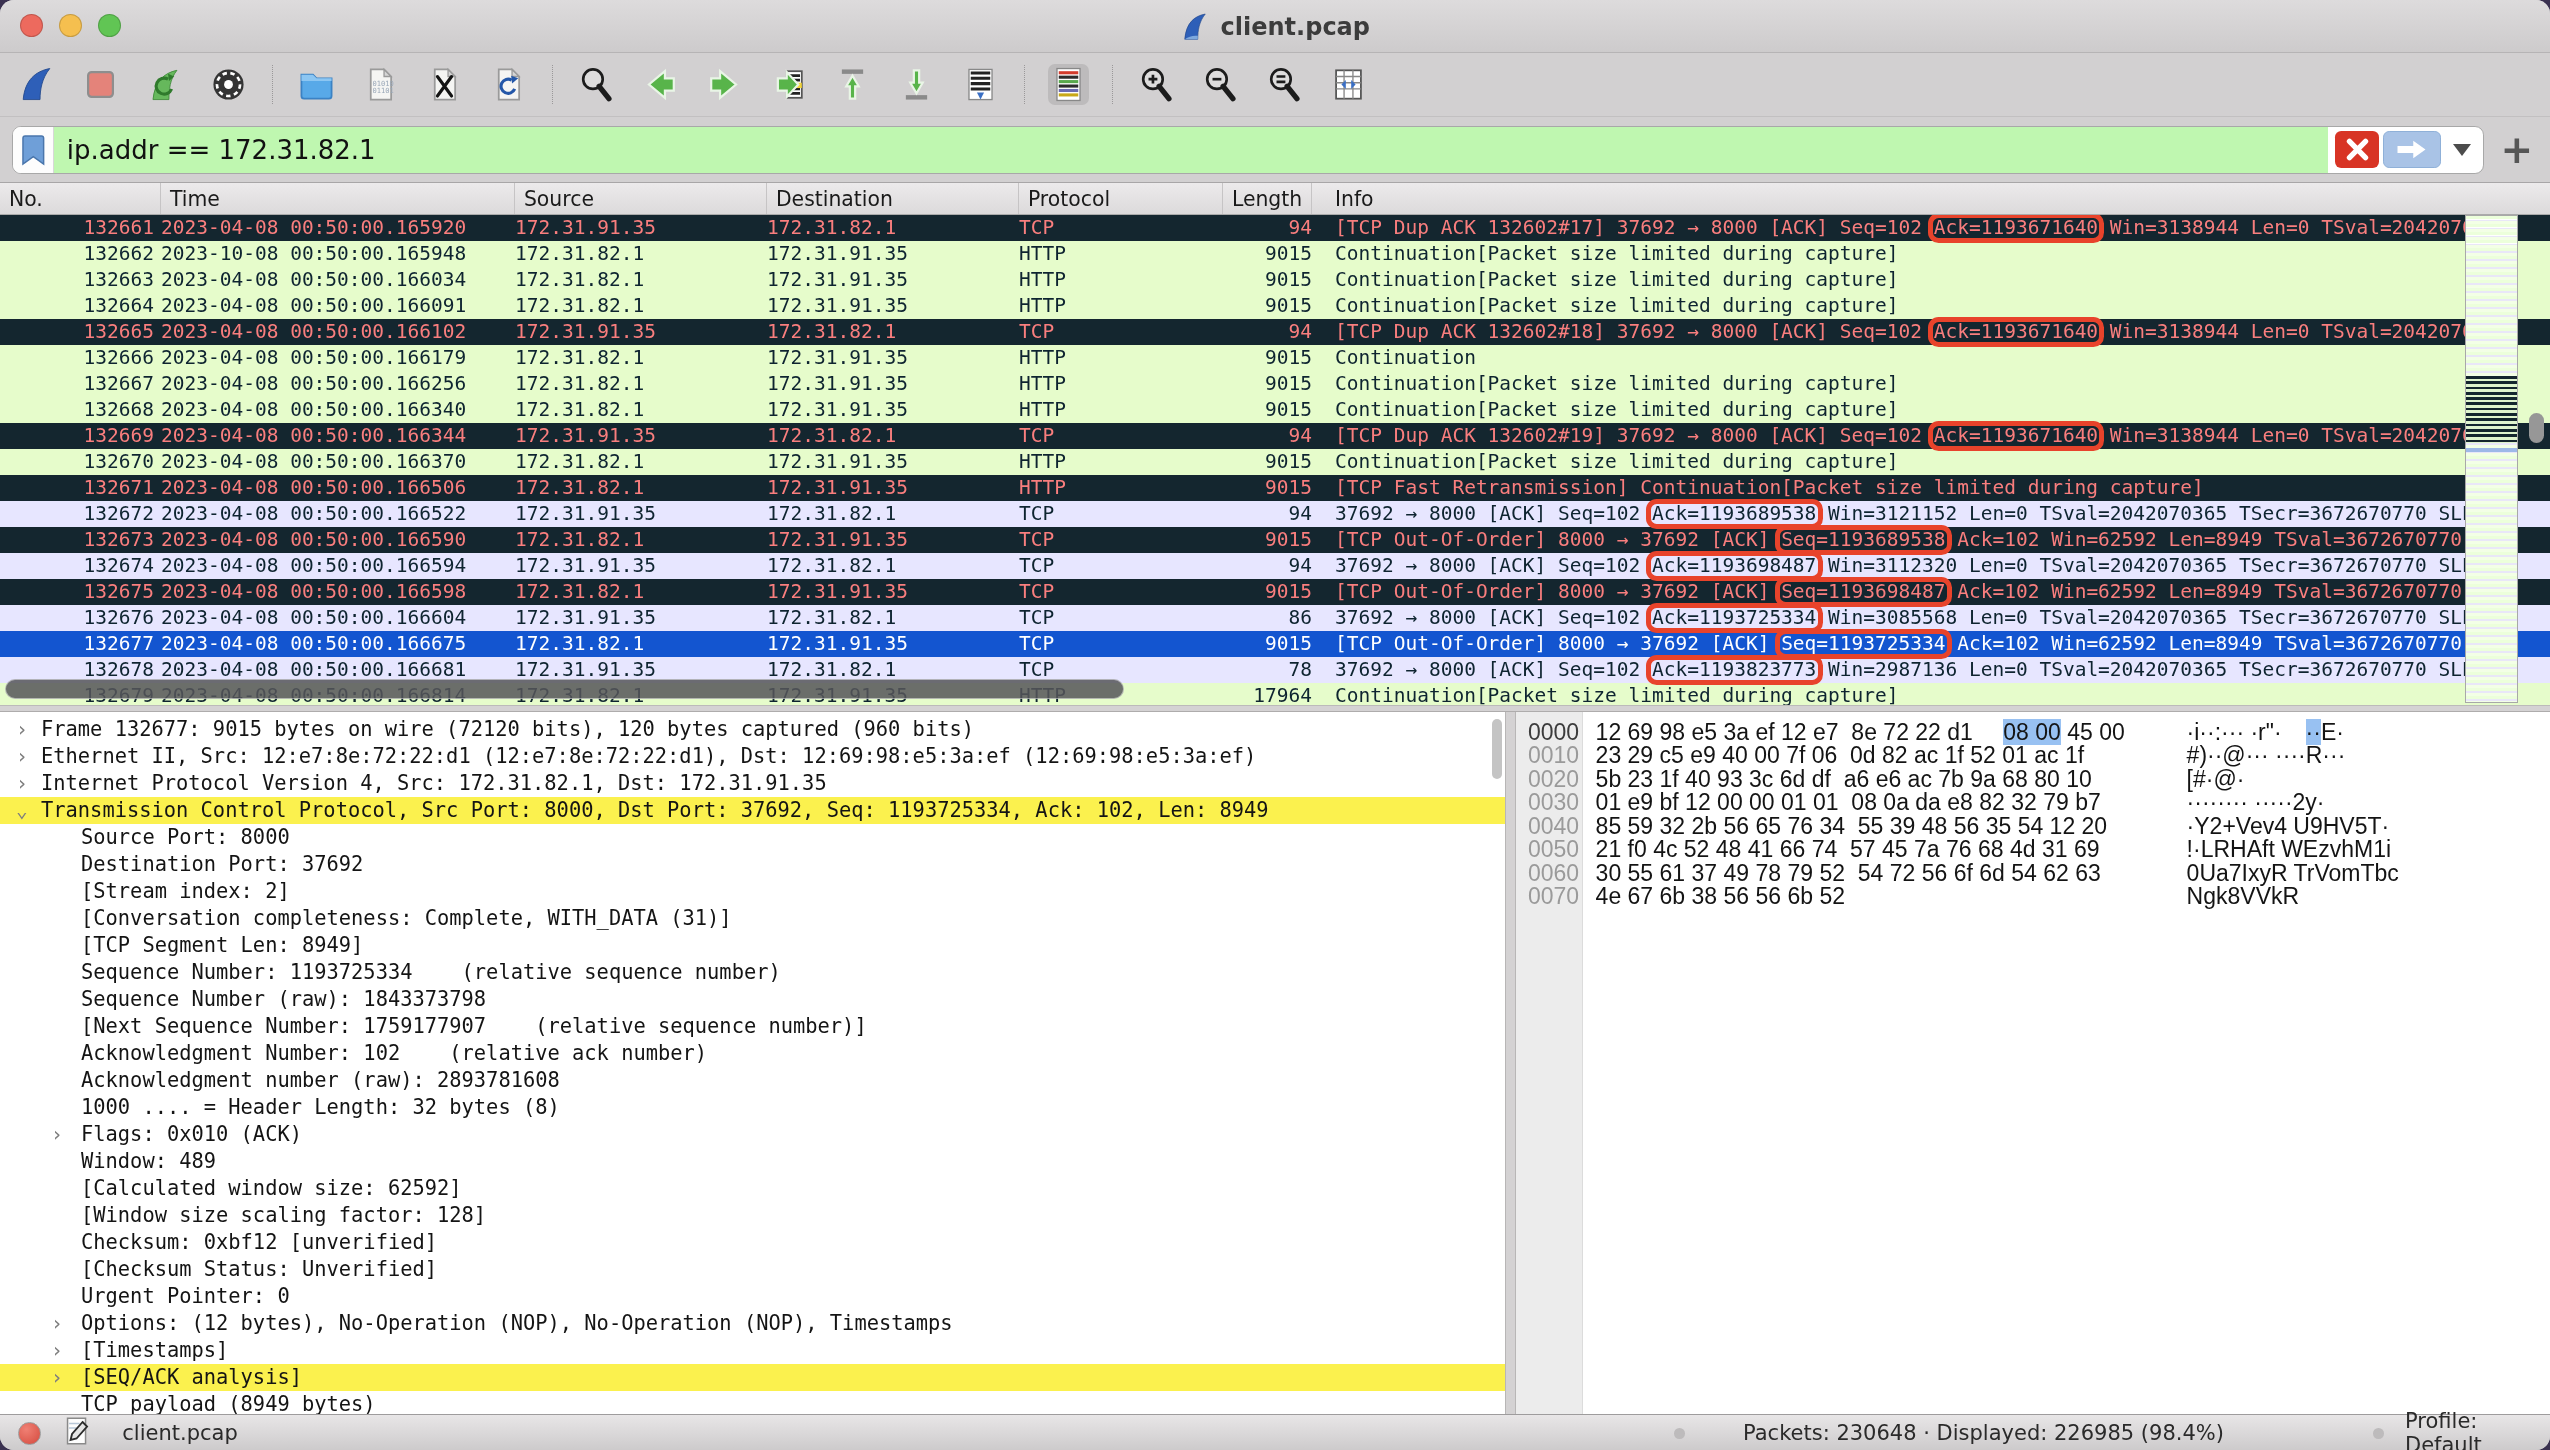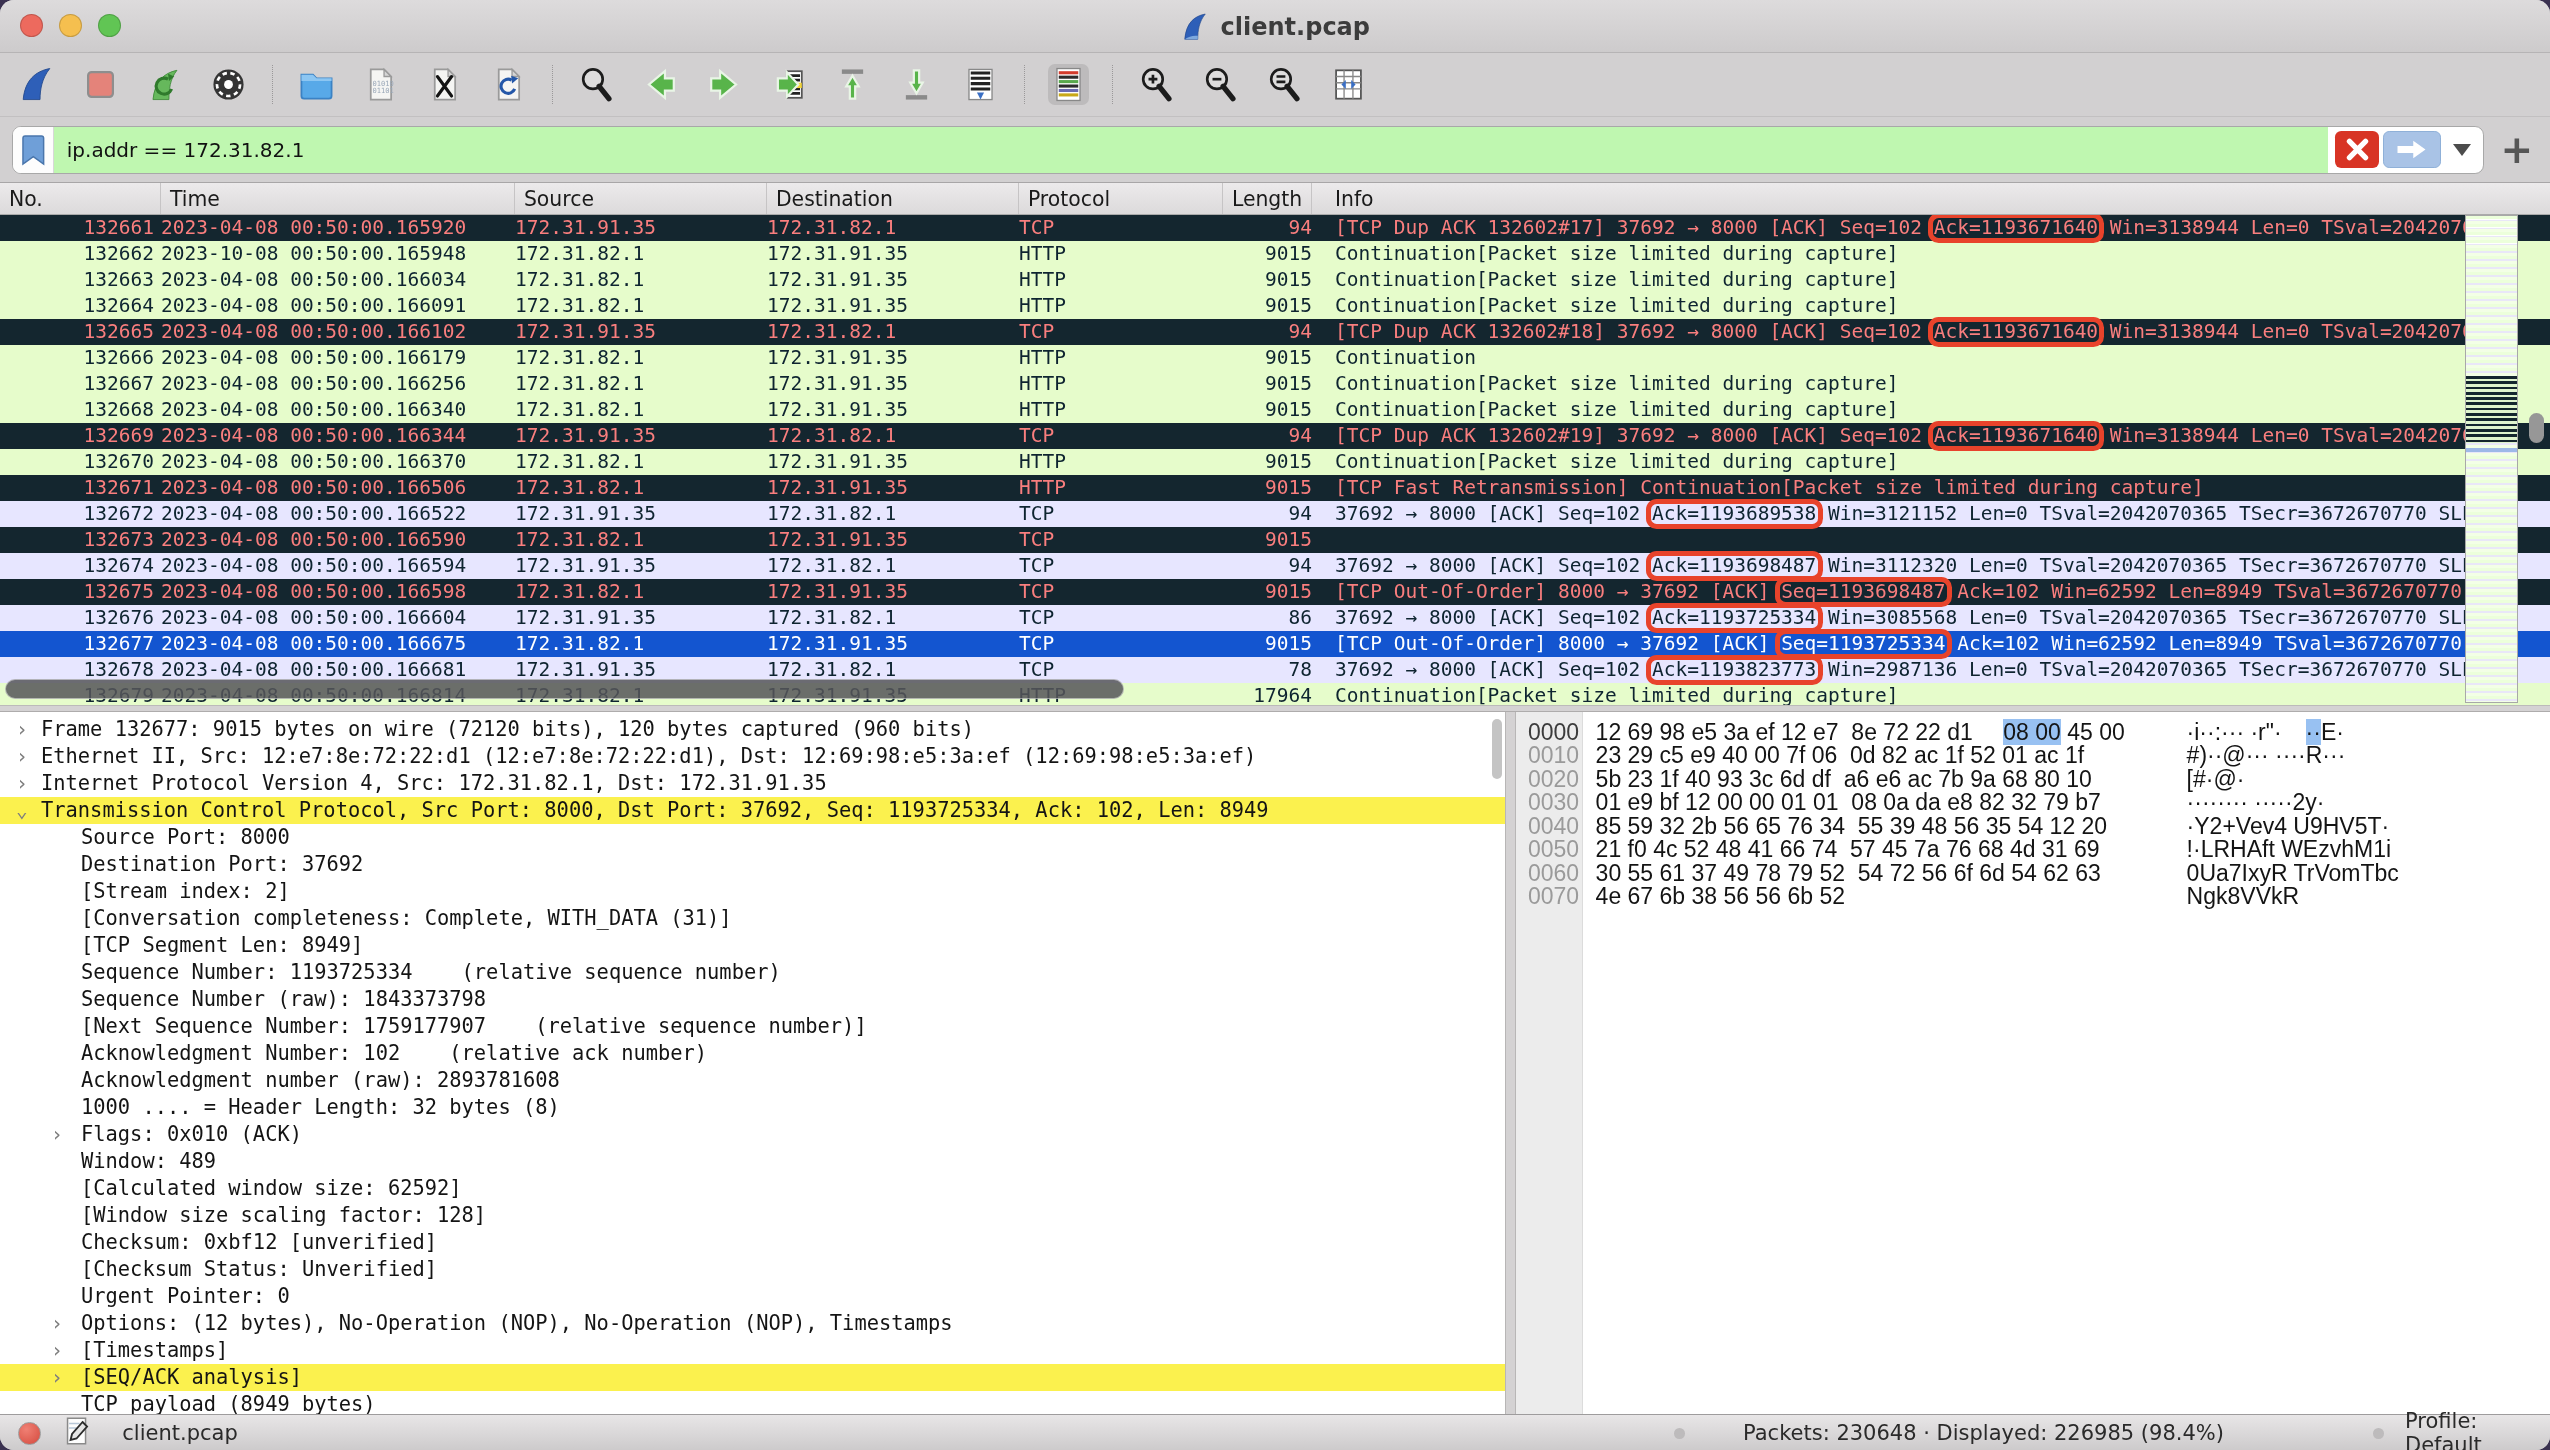--- a/index.html
+++ b/index.html
@@ -23,21 +23,21 @@
   .tbtn.selected{background:#bdbbbc;}
   .tsep{width:0;height:39px;border-left:1.8px dotted #9a9899;flex:0 0 auto;}
   
   .filterbar{height:66px;background:#d2d0d1;display:flex;align-items:center;
     padding:0 12.4px;border-bottom:0.9px solid #a8a6a7;}
   .filter-field{flex:0 0 2472px;height:48px;background:#fff;border:1.8px solid #a8a8a8;
     border-radius:8.9px;display:flex;align-items:center;overflow:hidden;}
   .filter-bookmark{width:41px;height:100%;display:flex;align-items:center;
     justify-content:center;background:#fdfdfd;border-right:0.9px solid #d8d8d8;}
   .filter-value{flex:1;height:100%;background:var(--filter-green,#bff7b0);display:flex;
-    align-items:center;padding-left:12.4px;font-size:20px;color:#111;}
+    align-items:center;padding-left:12.4px;font-size:26px;color:#111;}
   .filter-clear{width:44px;height:37px;margin:0 3.5px 0 7px;background:#d83425;border-radius:6.2px;
     display:flex;align-items:center;justify-content:center;}
   .filter-apply{width:58px;height:37px;background:#a9c3e6;border:0.9px solid #8fb0d8;
     border-radius:6.2px;display:flex;align-items:center;justify-content:center;}
   .filter-caret{width:0;height:0;border-left:9.7px solid transparent;border-right:9.7px solid transparent;
     border-top:12.4px solid #4c4c4c;margin:0 12.4px;}
   .filter-add{margin-left:16px;font-size:39px;color:#565656;font-weight:bold;line-height:35px;}
   
   .pgrid{display:grid;grid-template-columns:161px 354px 252px 252px 204px 89px 1fr;}
   .pheader{height:32px;background:linear-gradient(#eceaeb,#dcdadb);border-bottom:0.9px solid #aaa;
@@ -410,20 +410,21 @@
         <div class="c-len">94</div>
         <div class="c-info"><span>37692 → 8000 [ACK] Seq=102 </span><span class="abox">Ack=1193689538</span><span> Win=3121152 Len=0 TSval=2042070365 TSecr=3672670770 SLE=</span></div>
       </div>
       <div class="prow pgrid bad">
         <div class="c-no">132673</div>
         <div class="c-time">2023-04-08 00:50:00.166590</div>
         <div class="c-src">172.31.82.1</div>
         <div class="c-dst">172.31.91.35</div>
         <div class="c-proto">TCP</div>
         <div class="c-len">9015</div>
+        <div class="c-info"><span>[TCP Out-Of-Order] 8000 → 37692 [ACK] </span><span class="abox">Seq=1193689538</span><span> Ack=102 Win=62592 Len=8949 TSval=3672670770</span></div>
       </div>
       <div class="prow pgrid ack">
         <div class="c-no">132674</div>
         <div class="c-time">2023-04-08 00:50:00.166594</div>
         <div class="c-src">172.31.91.35</div>
         <div class="c-dst">172.31.82.1</div>
         <div class="c-proto">TCP</div>
         <div class="c-len">94</div>
         <div class="c-info"><span>37692 → 8000 [ACK] Seq=102 </span><span class="abox">Ack=1193698487</span><span> Win=3112320 Len=0 TSval=2042070365 TSecr=3672670770 SLE=</span></div>
       </div>

